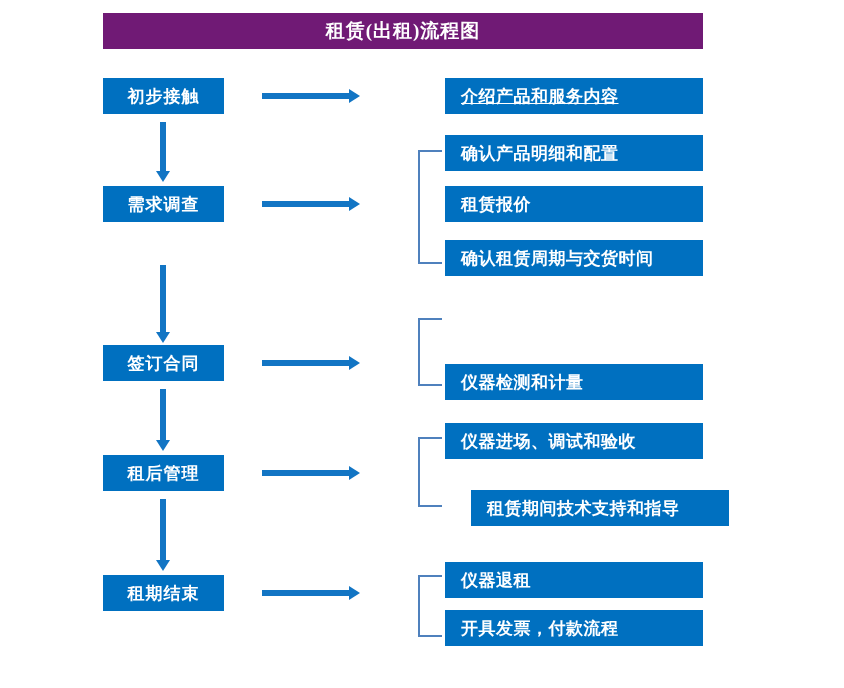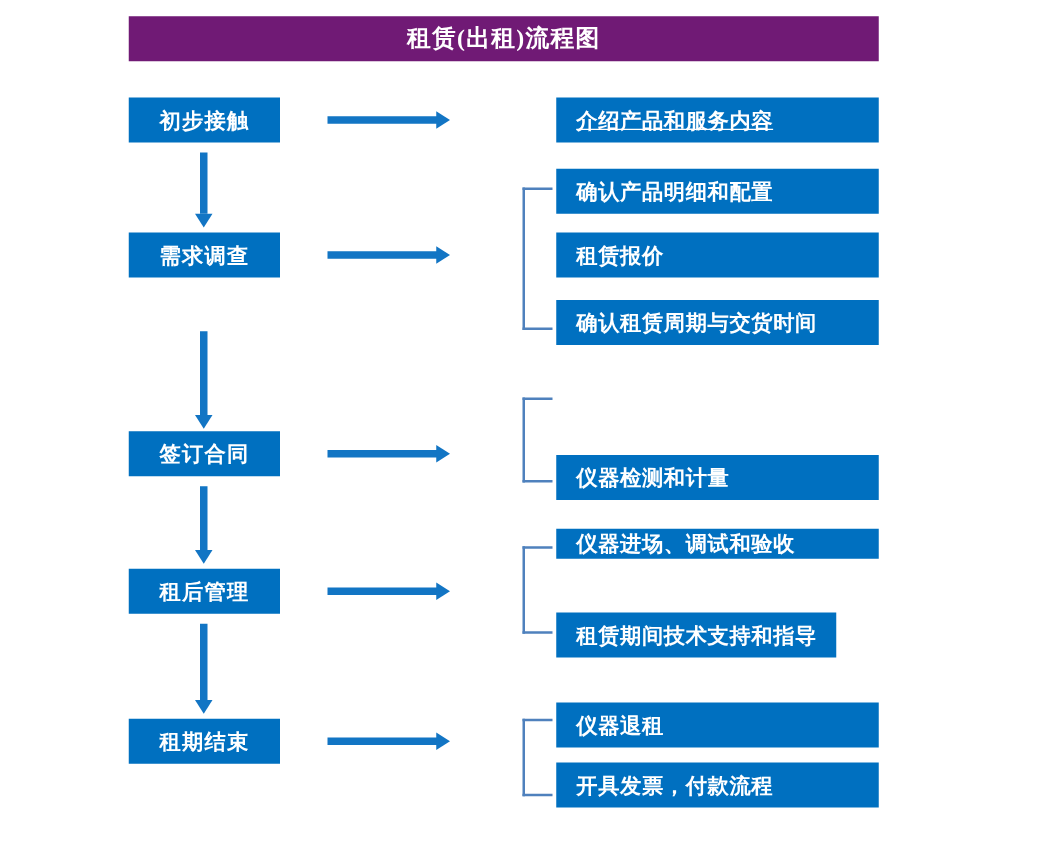--- a/index.html
+++ b/index.html
@@ -186,21 +186,21 @@
 
   <div class="box detail" style="left:445px; top:135px; width:258px; height:36px;">确认产品明细和配置</div>
 
   <div class="box detail" style="left:445px; top:186px; width:258px; height:36px;">租赁报价</div>
 
   <div class="box detail" style="left:445px; top:240px; width:258px; height:36px;">确认租赁周期与交货时间</div>
 
 
   <div class="box detail" style="left:445px; top:364px; width:258px; height:36px;">仪器检测和计量</div>
 
-  <div class="box detail" style="left:445px; top:423px; width:258px; height:24px;text-align:center;">仪器进场、调试和验收</div>
-
-  <div class="box detail" style="left:445px; top:490px; width:224px; height:36px;text-align:right;">租赁期间技术支持和指导</div>
+  <div class="box detail" style="left:445px; top:423px; width:258px; height:36px;text-align:center;">仪器进场、调试和验收</div>
+
+  <div class="box detail" style="left:471px; top:490px; width:258px; height:36px;text-align:right;">租赁期间技术支持和指导</div>
 
   <div class="box detail" style="left:445px; top:562px; width:258px; height:36px;">仪器退租</div>
 
   <div class="box detail" style="left:445px; top:610px; width:258px; height:36px;">开具发票，付款流程</div>
 
 </div>
 
 </body></html>

